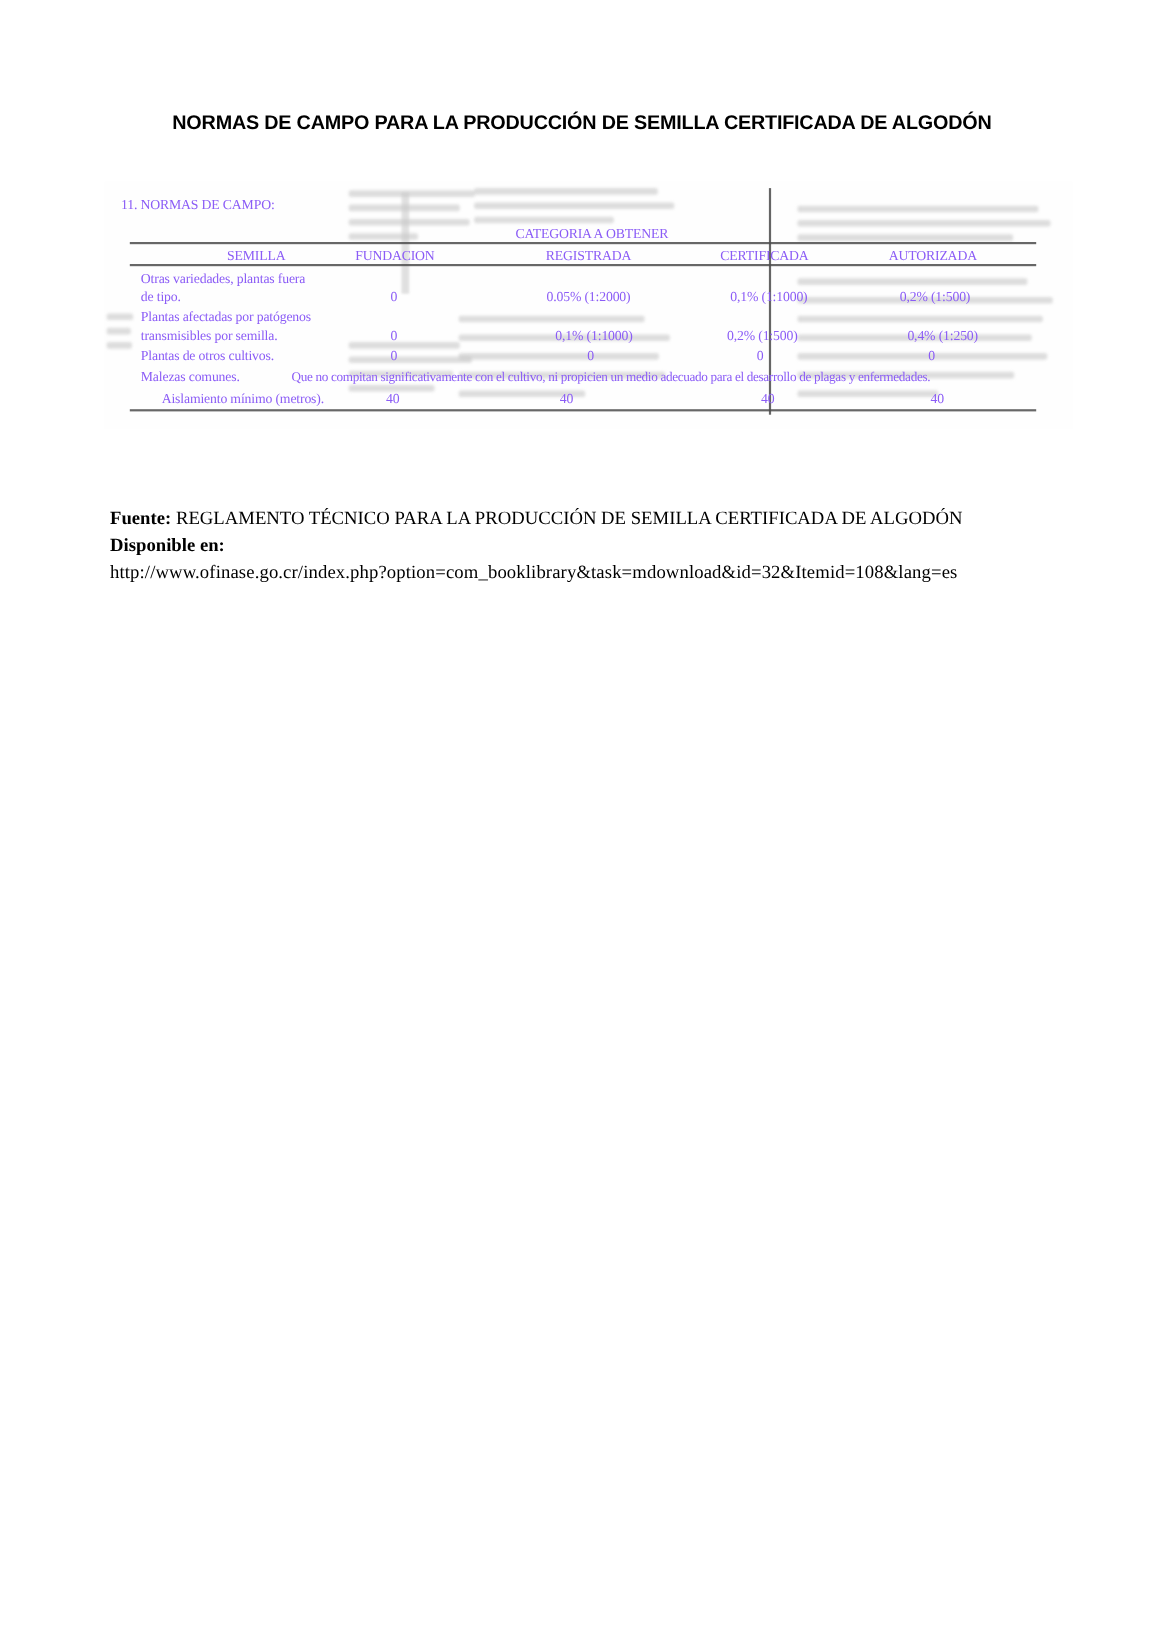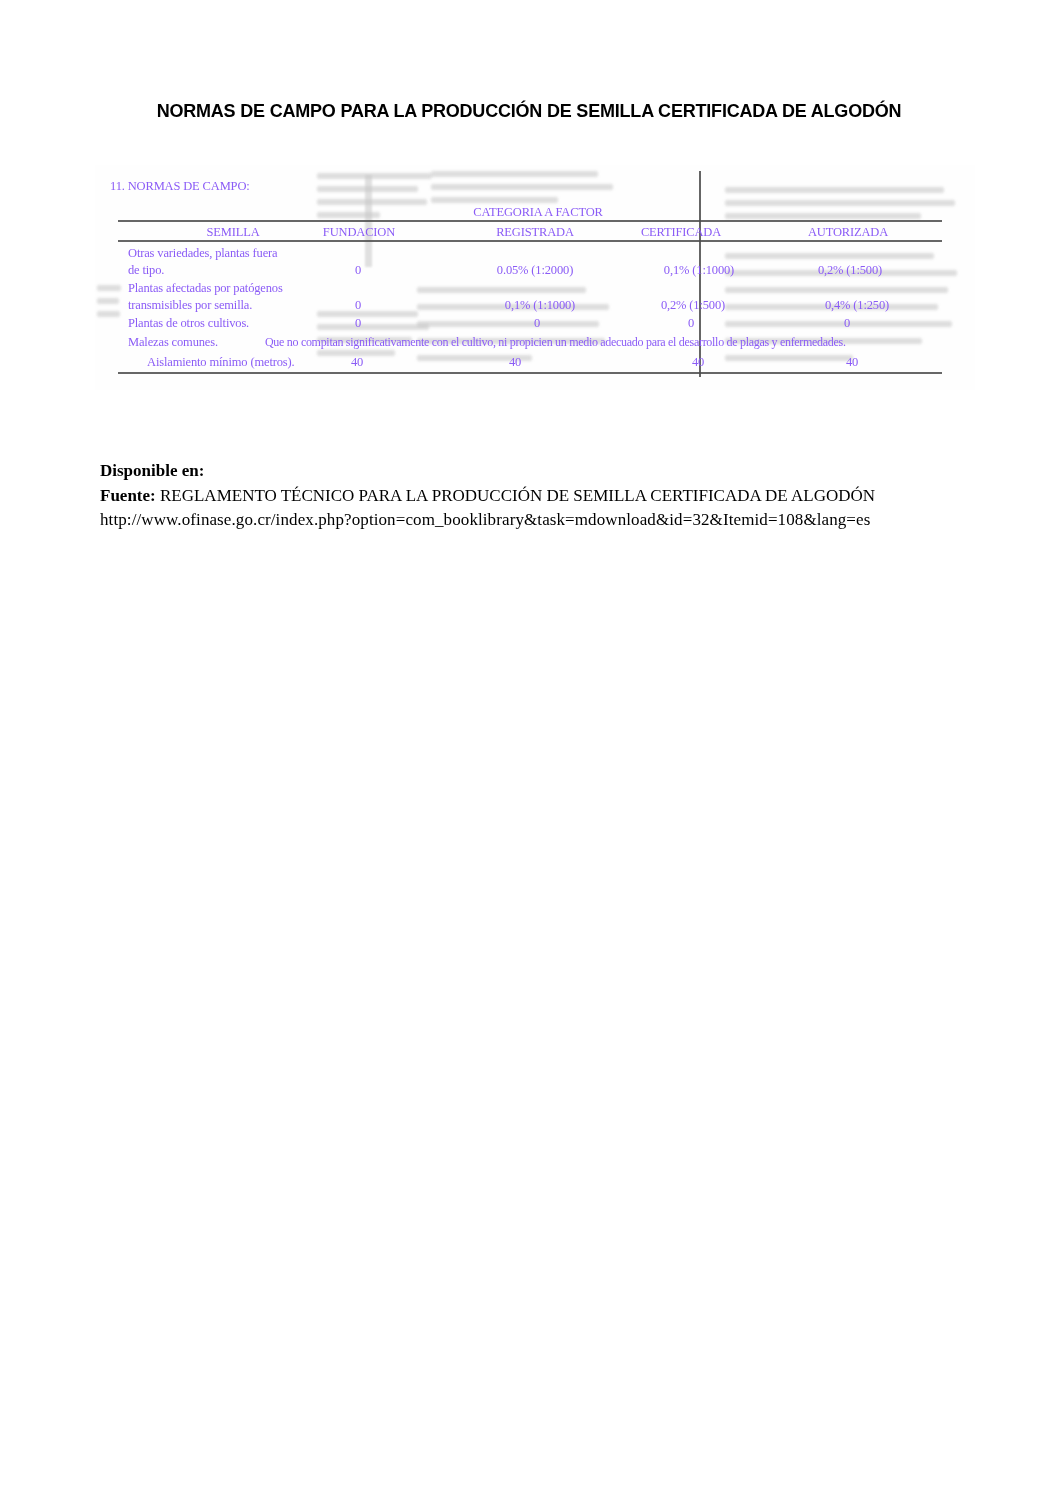--- a/index.html
+++ b/index.html
@@ -153,28 +153,28 @@
       <div class="smudge-line" style="width:100%"></div>
       <div class="smudge-line" style="width:90%"></div>
       <div class="smudge-line" style="width:95%"></div>
     </div>
 
     <div class="vbar-faint"></div>
     <div class="vline-main"></div>
 
     <div class="txt" style="left:15px; top:14px;">11. NORMAS DE CAMPO:</div>
 
-    <div class="txt center" style="left:343px; top:40px; width:200px;">CATEGORIA A FACTOR</div>
+    <div class="txt center" style="left:343px; top:40px; width:200px;">CATEGORIA A OBTENER</div>
 
     <div class="hline" style="left:23px; top:55px; width:824px;"></div>
 
     <div class="txt center" style="left:73px; top:60px; width:130px;">SEMILLA</div>
     <div class="txt center" style="left:199px; top:60px; width:130px;">FUNDACION</div>
     <div class="txt center" style="left:375px; top:60px; width:130px;">REGISTRADA</div>
-    <div class="txt center" style="left:521px; top:60px; width:130px;">CERTIFICADA</div>
+    <div class="txt center" style="left:535px; top:60px; width:130px;">CERTIFICADA</div>
     <div class="txt center" style="left:688px; top:60px; width:130px;">AUTORIZADA</div>
 
     <div class="hline" style="left:23px; top:75px; width:824px;"></div>
 
     <div class="txt" style="left:33px; top:81px;">Otras variedades, plantas fuera</div>
     <div class="txt" style="left:33px; top:98px;">de tipo.</div>
     <div class="txt center" style="left:193px; top:98px; width:140px;">0</div>
     <div class="txt center" style="left:370px; top:98px; width:140px;">0.05% (1:2000)</div>
     <div class="txt center" style="left:534px; top:98px; width:140px;">0,1% (1:1000)</div>
     <div class="txt center" style="left:685px; top:98px; width:140px;">0,2% (1:500)</div>
@@ -199,22 +199,22 @@
     <div class="txt center" style="left:192px; top:190px; width:140px;">40</div>
     <div class="txt center" style="left:350px; top:190px; width:140px;">40</div>
     <div class="txt center" style="left:533px; top:190px; width:140px;">40</div>
     <div class="txt center" style="left:687px; top:190px; width:140px;">40</div>
 
     <div class="hline" style="left:23px; top:207px; width:824px;"></div>
   </div>
 
   <div class="footer">
     <div>
-      <b>Disponible en:</b>
-    </div>
-    <div>
       <b>Fuente:</b>
       <span>REGLAMENTO TÉCNICO PARA LA PRODUCCIÓN DE SEMILLA CERTIFICADA DE ALGODÓN</span>
     </div>
+    <div>
+      <b>Disponible en:</b>
+    </div>
     <div class="url-line">http://www.ofinase.go.cr/index.php?option=com_booklibrary&amp;task=mdownload&amp;id=32&amp;Itemid=108&amp;lang=es</div>
   </div>
 
 </div>
 
 </body></html>

